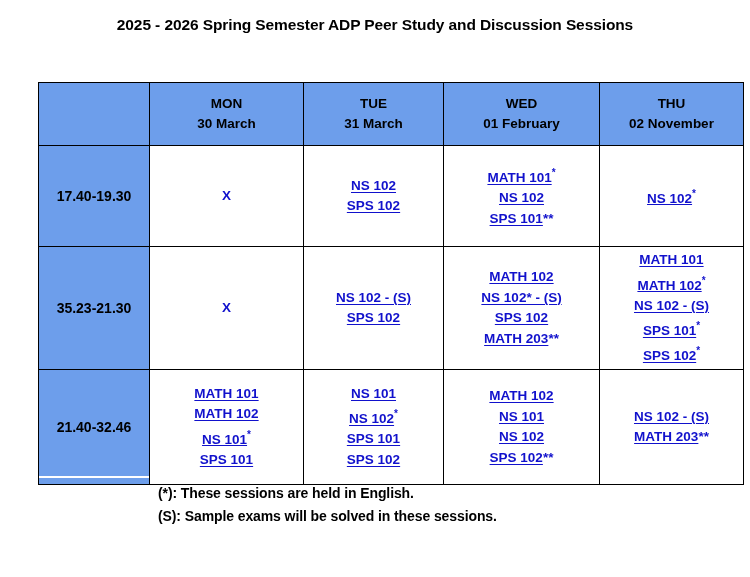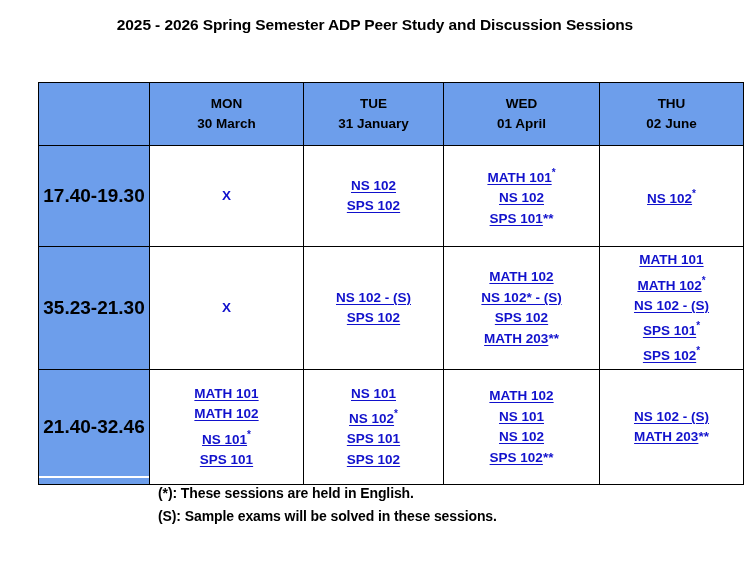--- a/index.html
+++ b/index.html
@@ -75,21 +75,21 @@
     font-size: 13.5px;
     font-weight: bold;
     color: #000000;
     line-height: 20px;
   }
   .head-day .dow { display: block; }
   .head-day .date { display: block; }
 
   .time-cell {
     background: #6D9EEB;
-    font-size: 19px;
+    font-size: 14px;
     font-weight: bold;
     color: #000000;
   }
 
   .row-1 td { height: 100px; }
   .row-2 td { height: 122px; }
   .row-3 td { height: 114px; }
 
   .course-cell {
     background: #ffffff;
@@ -176,29 +176,29 @@
     </colgroup>
     <thead>
       <tr class="head-row">
         <th class="head-blank"></th>
         <th class="head-day">
           <span class="dow">MON</span>
           <span class="date">30 March</span>
         </th>
         <th class="head-day">
           <span class="dow">TUE</span>
-          <span class="date">31 January</span>
+          <span class="date">31 March</span>
         </th>
         <th class="head-day">
           <span class="dow">WED</span>
-          <span class="date">01 April</span>
+          <span class="date">01 February</span>
         </th>
         <th class="head-day">
           <span class="dow">THU</span>
-          <span class="date">02 June</span>
+          <span class="date">02 November</span>
         </th>
       </tr>
     </thead>
     <tbody>
 
       <tr class="row-1">
         <td class="time-cell">17.40-19.30</td>
         <td class="course-cell">
           <span class="course-list">
               <span class="x-mark">X</span>

